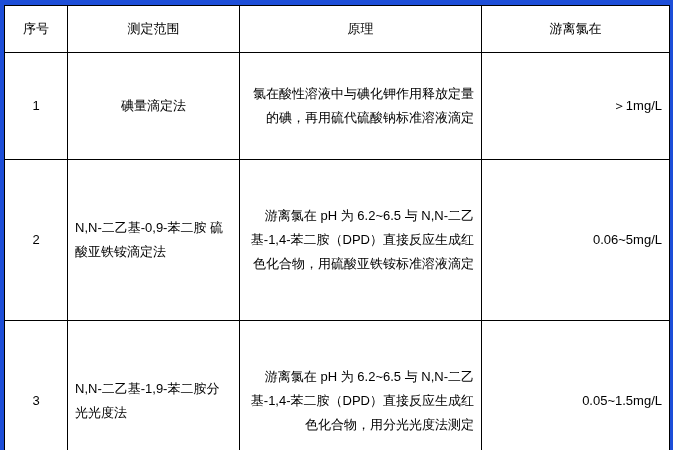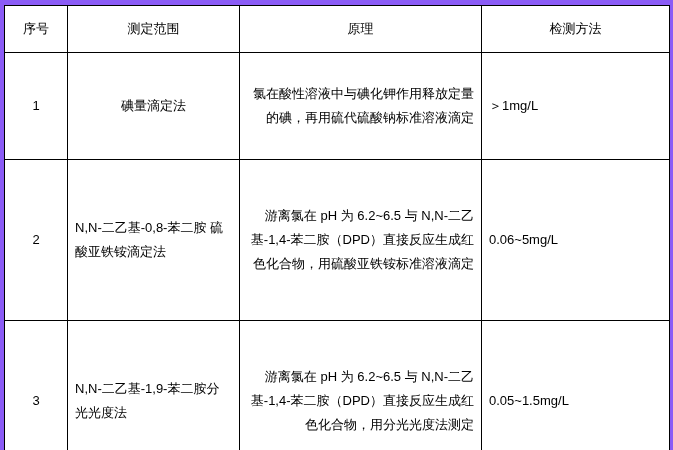--- a/index.html
+++ b/index.html
@@ -12,21 +12,21 @@
     height: 450px;
     font-family: "Liberation Sans", sans-serif;
     color: #000000;
     overflow: hidden;
   }
   .page {
     width: 673px;
     height: 450px;
     box-sizing: border-box;
     padding: 5px 4px 4px 4px;
-    background: #8b5cf6;
+    background: #1d4ed8;
   }
   table.data-table {
     width: 665px;
     border-collapse: collapse;
     table-layout: fixed;
     background: #ffffff;
   }
   table.data-table td,
   table.data-table th {
     border: 1px solid #000000;
@@ -51,21 +51,21 @@
     text-align: center;
   }
   .cell-method {
     text-align: center;
     margin-left: 32px;
   }
   .cell-principle {
     text-align: right;
   }
   .cell-range {
-    text-align: left;
+    text-align: right;
   }
   .row-1 td { height: 94px; }
   .row-2 td { height: 148px; }
   .row-3 td { height: 148px; }
   .method-inner {
     display: inline-block;
     text-align: left;
   }
 </style>
 </head>
@@ -77,36 +77,36 @@
       <col class="c-no">
       <col class="c-method">
       <col class="c-principle">
       <col class="c-range">
     </colgroup>
     <thead>
       <tr>
         <td>序号</td>
         <td>测定范围</td>
         <td>原理</td>
-        <td>检测方法</td>
+        <td>游离氯在</td>
       </tr>
     </thead>
     <tbody>
       <tr class="row-1">
         <td class="cell-no">1</td>
         <td class="cell-method">
           <span class="method-inner">碘量滴定法</span>
         </td>
         <td class="cell-principle">氯在酸性溶液中与碘化钾作用释放定量的碘，再用硫代硫酸钠标准溶液滴定</td>
         <td class="cell-range">＞1mg/L</td>
       </tr>
       <tr class="row-2">
         <td class="cell-no">2</td>
         <td class="cell-method">
-          <span class="method-inner">N,N-二乙基-0,8-苯二胺 硫酸亚铁铵滴定法</span>
+          <span class="method-inner">N,N-二乙基-0,9-苯二胺 硫酸亚铁铵滴定法</span>
         </td>
         <td class="cell-principle">游离氯在 pH 为 6.2~6.5 与 N,N-二乙基-1,4-苯二胺（DPD）直接反应生成红色化合物，用硫酸亚铁铵标准溶液滴定</td>
         <td class="cell-range">0.06~5mg/L</td>
       </tr>
       <tr class="row-3">
         <td class="cell-no">3</td>
         <td class="cell-method">
           <span class="method-inner">N,N-二乙基-1,9-苯二胺分光光度法</span>
         </td>
         <td class="cell-principle">游离氯在 pH 为 6.2~6.5 与 N,N-二乙基-1,4-苯二胺（DPD）直接反应生成红色化合物，用分光光度法测定</td>

